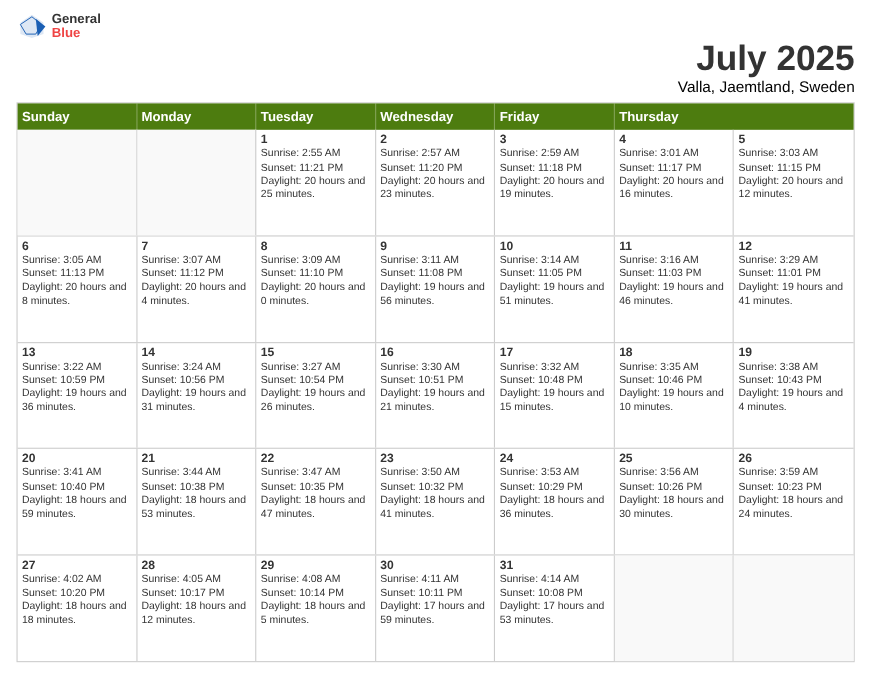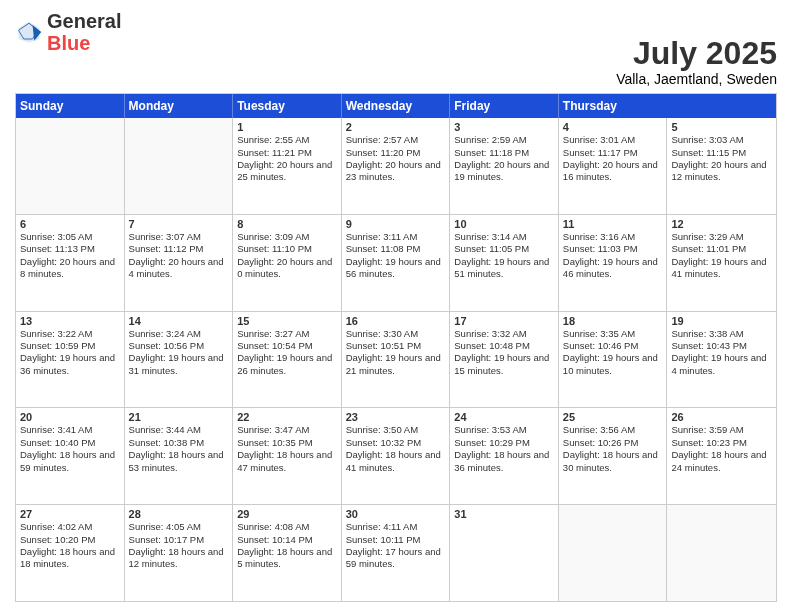--- a/index.html
+++ b/index.html
@@ -22,21 +22,21 @@
       justify-content: space-between;
       align-items: flex-start;
       margin-bottom: 6px;
     }
     .logo {
       display: flex;
       align-items: center;
       gap: 4px;
     }
     .logo-text {
-      font-size: 20px;
+      font-size: 12px;
       font-weight: bold;
       line-height: 1.1;
     }
     .logo-text span.general { color: #333; }
     .logo-text span.blue { color: #ef4444; }
     .logo-icon {
       width: 28px;
       height: 28px;
     }
     .title-block {
@@ -55,21 +55,21 @@
     }
     .calendar {
       flex: 1;
       display: flex;
       flex-direction: column;
       border: 1px solid #ccc;
     }
     .cal-header {
       display: grid;
       grid-template-columns: repeat(7, 1fr);
-      background: #1d4ed8;
+      background: #4d7c0f;
     }
     .cal-header-cell {
       color: #fff;
       font-size: 12px;
       font-weight: bold;
       padding: 5px 4px;
       text-align: left;
       border-right: 1px solid rgba(255,255,255,0.3);
     }
     .cal-header-cell:last-child { border-right: none; }
@@ -263,19 +263,20 @@
           <div class="cal-cell">
             <span class="day-num">29</span>
             <div class="cell-info"><span>Sunrise: 4:08 AM</span><br><span>Sunset: 10:14 PM</span><br><span>Daylight: 18 hours and 5 minutes.</span></div>
           </div>
           <div class="cal-cell">
             <span class="day-num">30</span>
             <div class="cell-info"><span>Sunrise: 4:11 AM</span><br><span>Sunset: 10:11 PM</span><br><span>Daylight: 17 hours and 59 minutes.</span></div>
           </div>
           <div class="cal-cell">
             <span class="day-num">31</span>
+            <div class="cell-info"><span>Sunrise: 4:14 AM</span><br><span>Sunset: 10:08 PM</span><br><span>Daylight: 17 hours and 53 minutes.</span></div>
           </div>
           <div class="cal-cell empty"></div>
           <div class="cal-cell empty"></div>
         </div>
       </div>
   </div>
 </div>
 
 </body></html>

